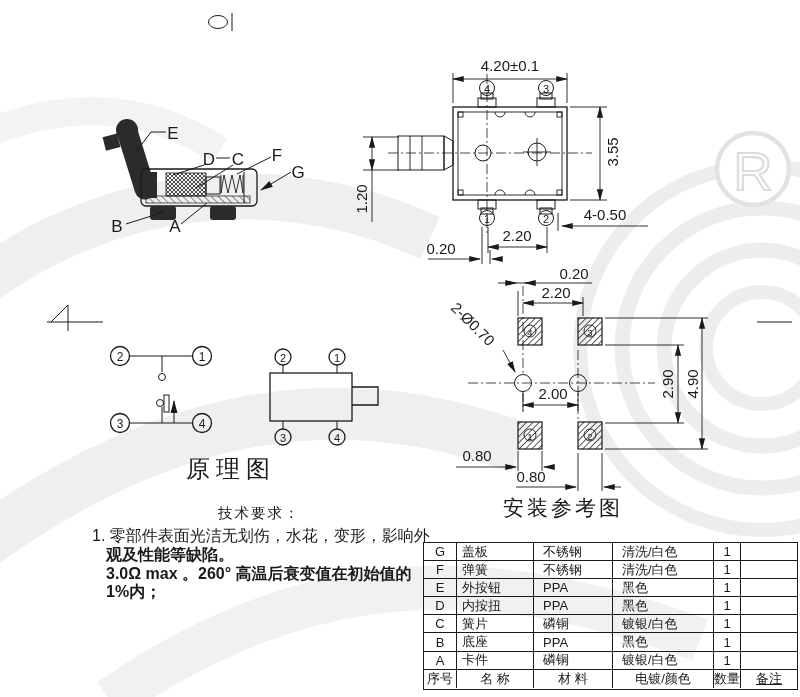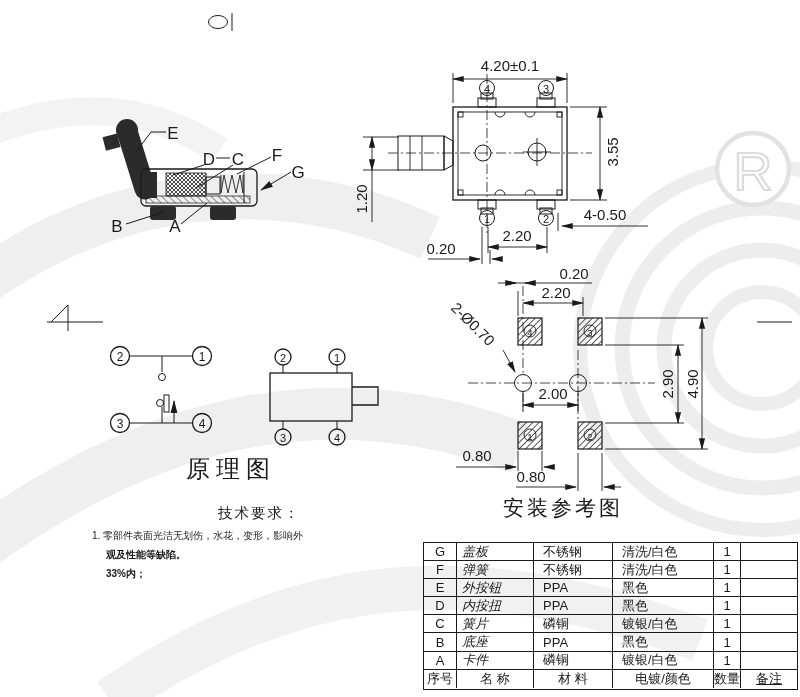--- a/index.html
+++ b/index.html
@@ -14,32 +14,32 @@
   .padnum{font-size:9.5px;}
   .cjktitle{font-size:24px;letter-spacing:6px;}
   .cjktitle2{font-size:21px;letter-spacing:3px;}
   .ln{stroke:#1a1a1a;stroke-width:1;fill:none;}
   .lnT{stroke:#1a1a1a;stroke-width:1.3;fill:none;}
   .lnD{stroke:#1a1a1a;stroke-width:0.9;fill:none;}
   .cl{stroke:#1a1a1a;stroke-width:0.8;fill:none;stroke-dasharray:10 3 2 3;}
   .dark{fill:#2b2b2b;stroke:none;}
   #tech{position:absolute;left:46px;top:504px;width:370px;margin-left:46px;}
   #tech .t-title{font-size:14.5px;margin-left:126px;margin-bottom:4px;letter-spacing:2px;}
-  #tech .t-line{font-size:10px;line-height:18.8px;white-space:nowrap;}
+  #tech .t-line{font-size:16px;line-height:18.8px;white-space:nowrap;}
   #tech .t-wrap{padding-left:14px;font-weight:bold;}
   #bom{position:absolute;left:423px;top:542px;width:375px;height:148px;
        border:1.5px solid #1a1a1a;box-sizing:border-box;display:grid;
        grid-template-columns:33px 77px 79px 101px 27px auto;
        grid-auto-rows:18.1px;font-size:13px;}
   #bom .c{border-right:1px solid #1a1a1a;border-bottom:1px solid #1a1a1a;
           display:flex;align-items:center;overflow:hidden;white-space:nowrap;}
   #bom .c.last{border-right:none;text-decoration:underline;}
   #bom .c.bot{border-bottom:none;}
   #bom .ctr{justify-content:center;}
-  #bom .pl4{padding-left:5px;font-style:italic;}
+  #bom .pl4{padding-left:5px;}
   #bom .pl8{padding-left:9px;}
 </style>
 </head>
 <body>
 
 <div id="sheet">
 
   <svg id="wm" width="800" height="697" viewBox="0 0 800 697">
     <g stroke="#ededed" fill="none">
       <circle cx="762" cy="348" r="56" stroke-width="14"></circle>
@@ -299,21 +299,22 @@
         <text x="337" y="438" text-anchor="middle" dominant-baseline="central" class="pinnum">4</text>
       </g>
       <text x="231" y="477" text-anchor="middle" class="cjktitle">原理图</text>
     </g>
   </svg>
 
   <div id="tech">
     <div class="t-title">技术要求：</div>
     <div class="t-line">1. 零部件表面光洁无划伤，水花，变形，影响外</div>
     <div class="t-line t-wrap">观及性能等缺陷。</div>
-    <div class="t-line t-wrap">33%内；</div>
+    <div class="t-line t-wrap">3.0Ω max 。260° 高温后衰变值在初始值的</div>
+    <div class="t-line t-wrap">1%内；</div>
   </div>
 
   <div id="bom">
     <div class="c ctr">G</div>
     <div class="c pl4">盖板</div>
     <div class="c pl8">不锈钢</div>
     <div class="c pl8">清洗/白色</div>
     <div class="c ctr">1</div>
     <div class="c ctr last"></div>
 

